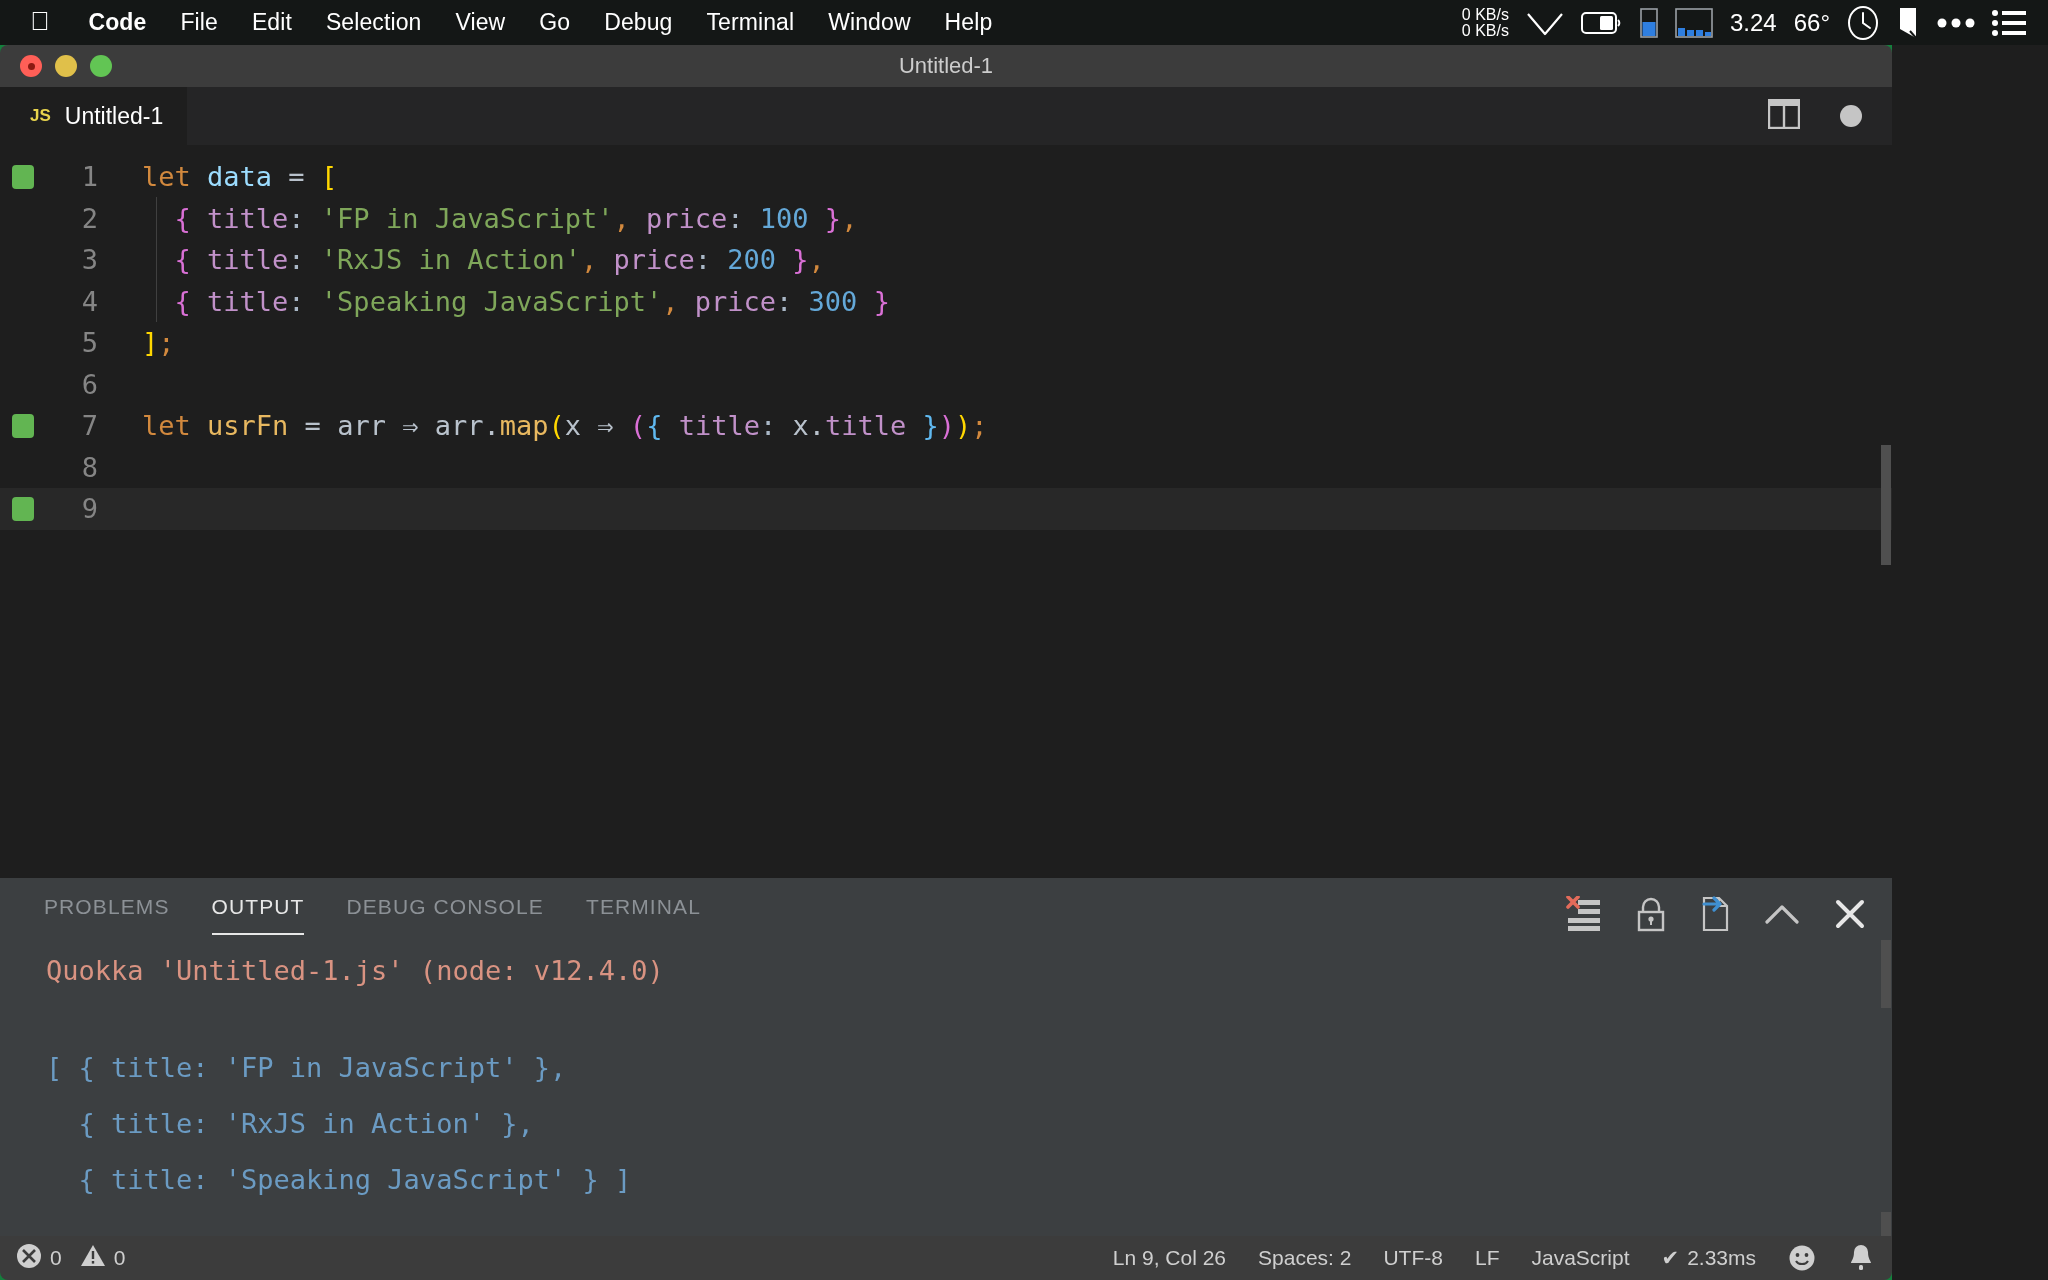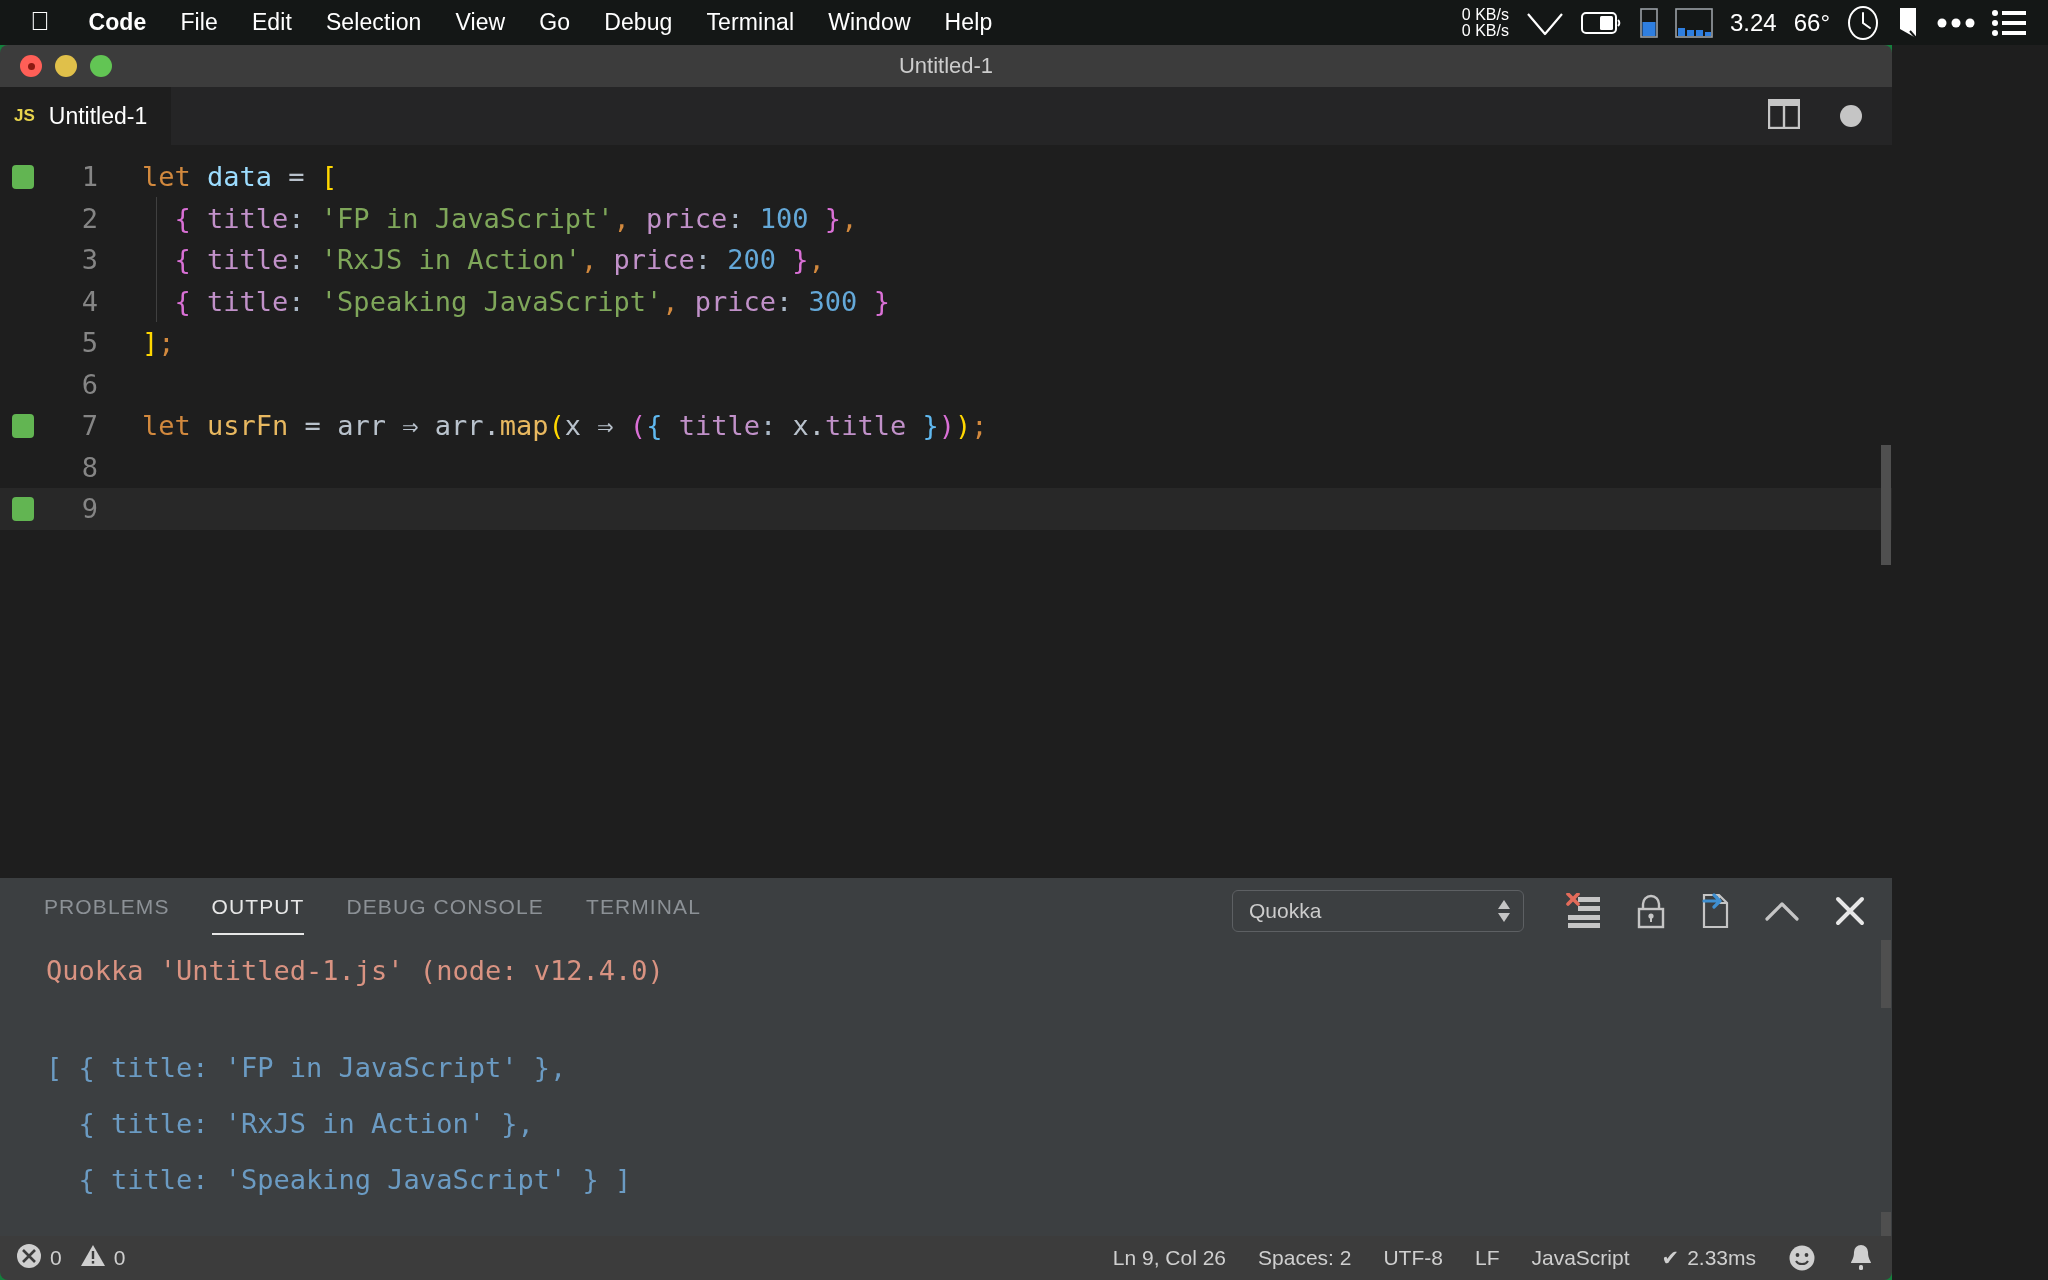--- a/index.html
+++ b/index.html
@@ -70,21 +70,21 @@
   }
 
   
   .tabstrip {
     height: 58px;
     background: #252526;
     display: flex; align-items: stretch;
   }
   .tab {
     display: flex; align-items: center;
-    padding: 0 24px 0 14px;
+    padding: 0 24px 0 30px;
     background: #1e1e1e;
     gap: 14px;
   }
   .js-badge {
     color: #e8d44d; font-weight: bold; font-size: 17px;
     font-family: "Liberation Sans", sans-serif;
   }
   .tab-label { font-size: 23px; color: #ffffff; }
   .tabstrip-actions {
     margin-left: auto;
@@ -415,31 +415,20 @@
 
   <div class="panel">
     <div class="panel-header">
       <div class="panel-tabs">
         <div class="panel-tab">PROBLEMS</div>
         <div class="panel-tab active">OUTPUT</div>
         <div class="panel-tab">DEBUG CONSOLE</div>
         <div class="panel-tab">TERMINAL</div>
       </div>
       <div class="panel-actions">
-        <div class="channel-select">
-          <span>Quokka</span>
-          <span class="spinner">
-            <svg width="14" height="9" viewBox="0 0 14 9">
-                <path d="M7 0 L13 9 L1 9 Z" fill="#c5c5c5"></path>
-              </svg>
-            <svg width="14" height="9" viewBox="0 0 14 9">
-                <path d="M7 9 L1 0 L13 0 Z" fill="#c5c5c5"></path>
-              </svg>
-          </span>
-        </div>
         <span class="panel-icon">
           <svg width="36" height="36" viewBox="0 0 36 36">
             <rect x="12" y="4" width="22" height="5" fill="#c5c5c5"></rect>
             <rect x="12" y="13" width="22" height="5" fill="#c5c5c5"></rect>
             <rect x="2" y="22" width="32" height="5" fill="#c5c5c5"></rect>
             <rect x="2" y="30" width="32" height="5" fill="#c5c5c5"></rect>
             <path d="M2 1 L12 11 M12 1 L2 11" stroke="#e36b5a" stroke-width="3.6" stroke-linecap="round"></path>
           </svg>
         </span>
         <span class="panel-icon">

